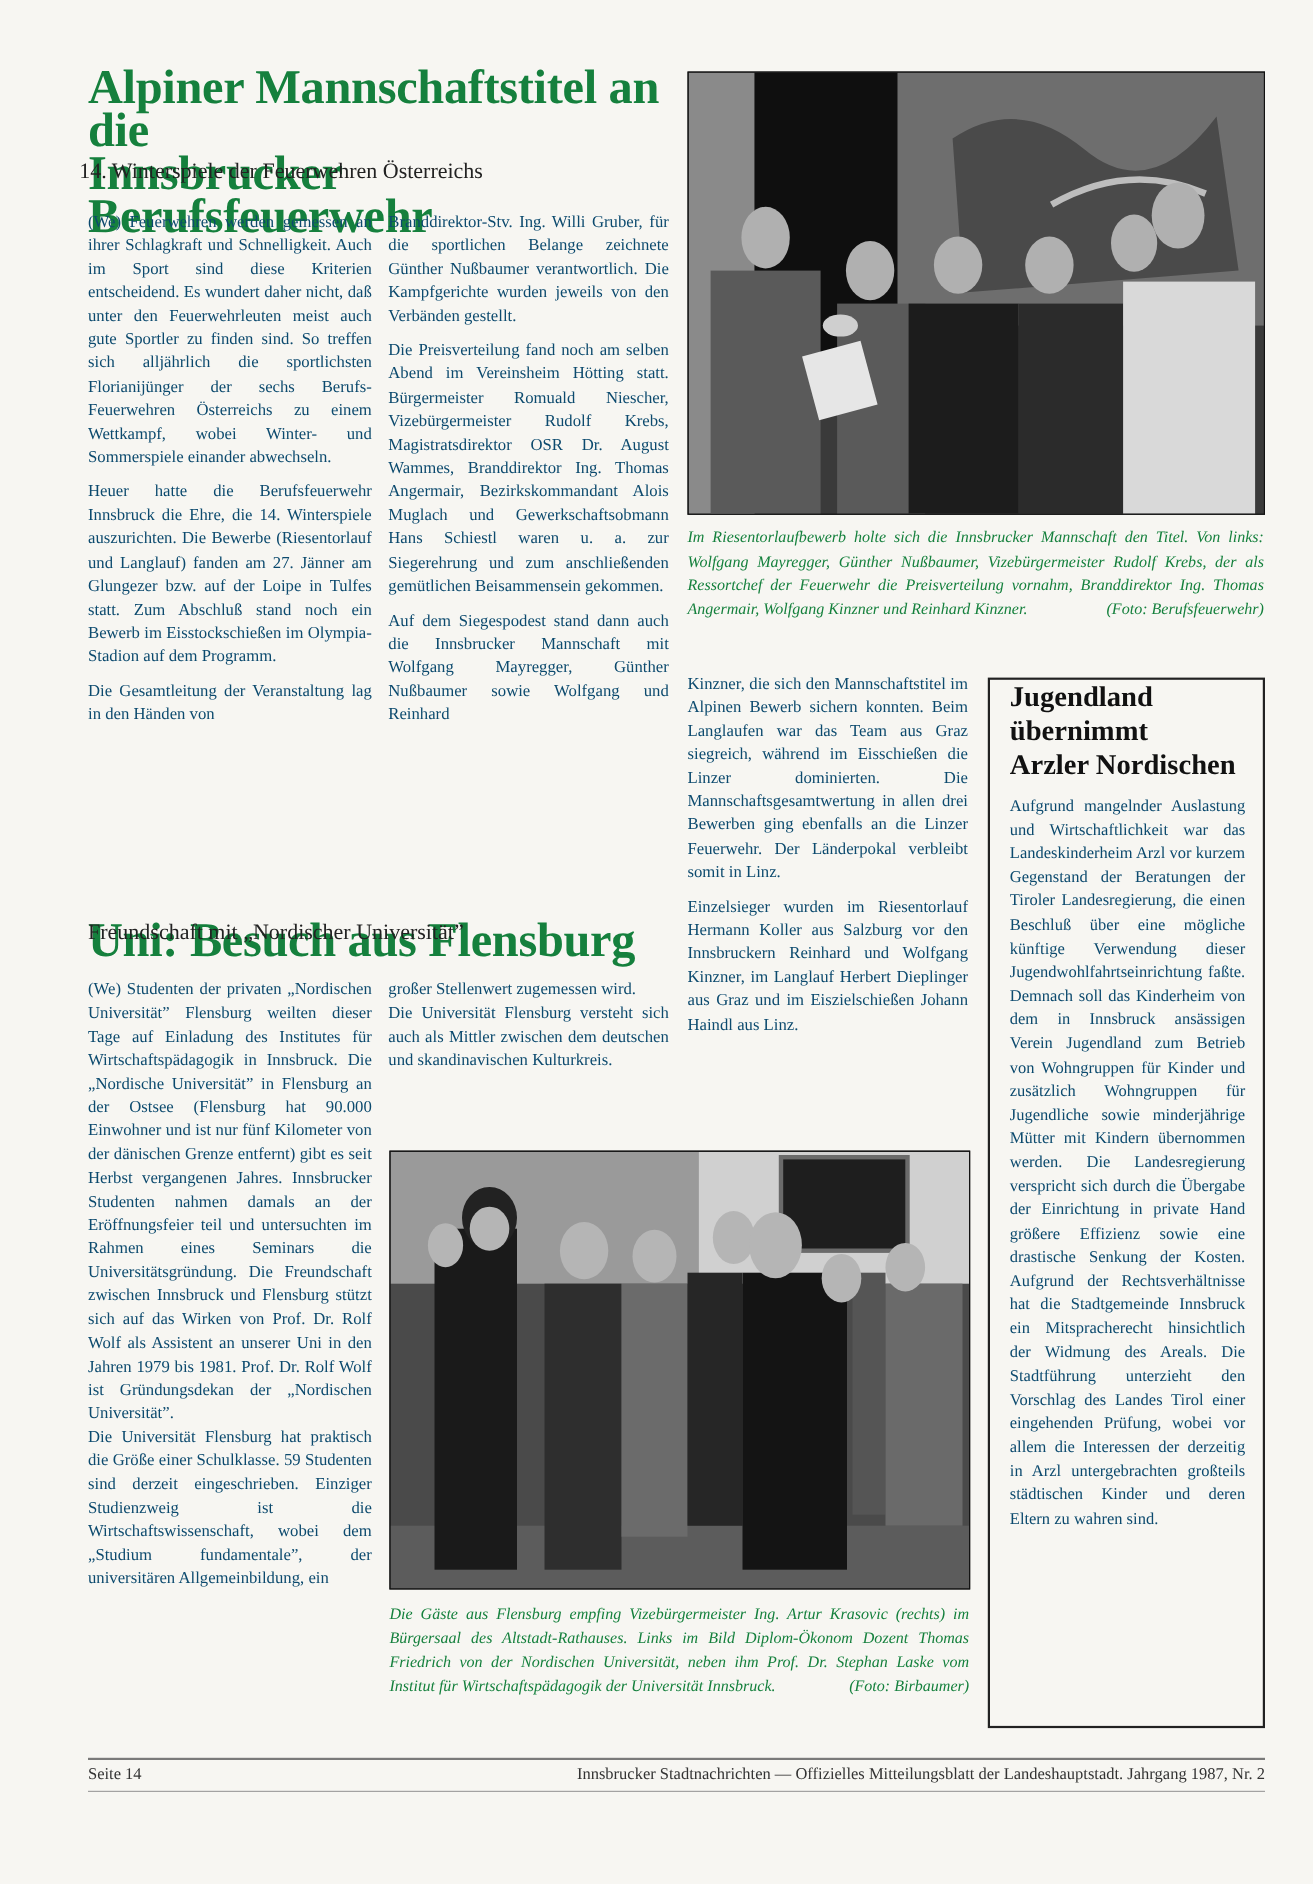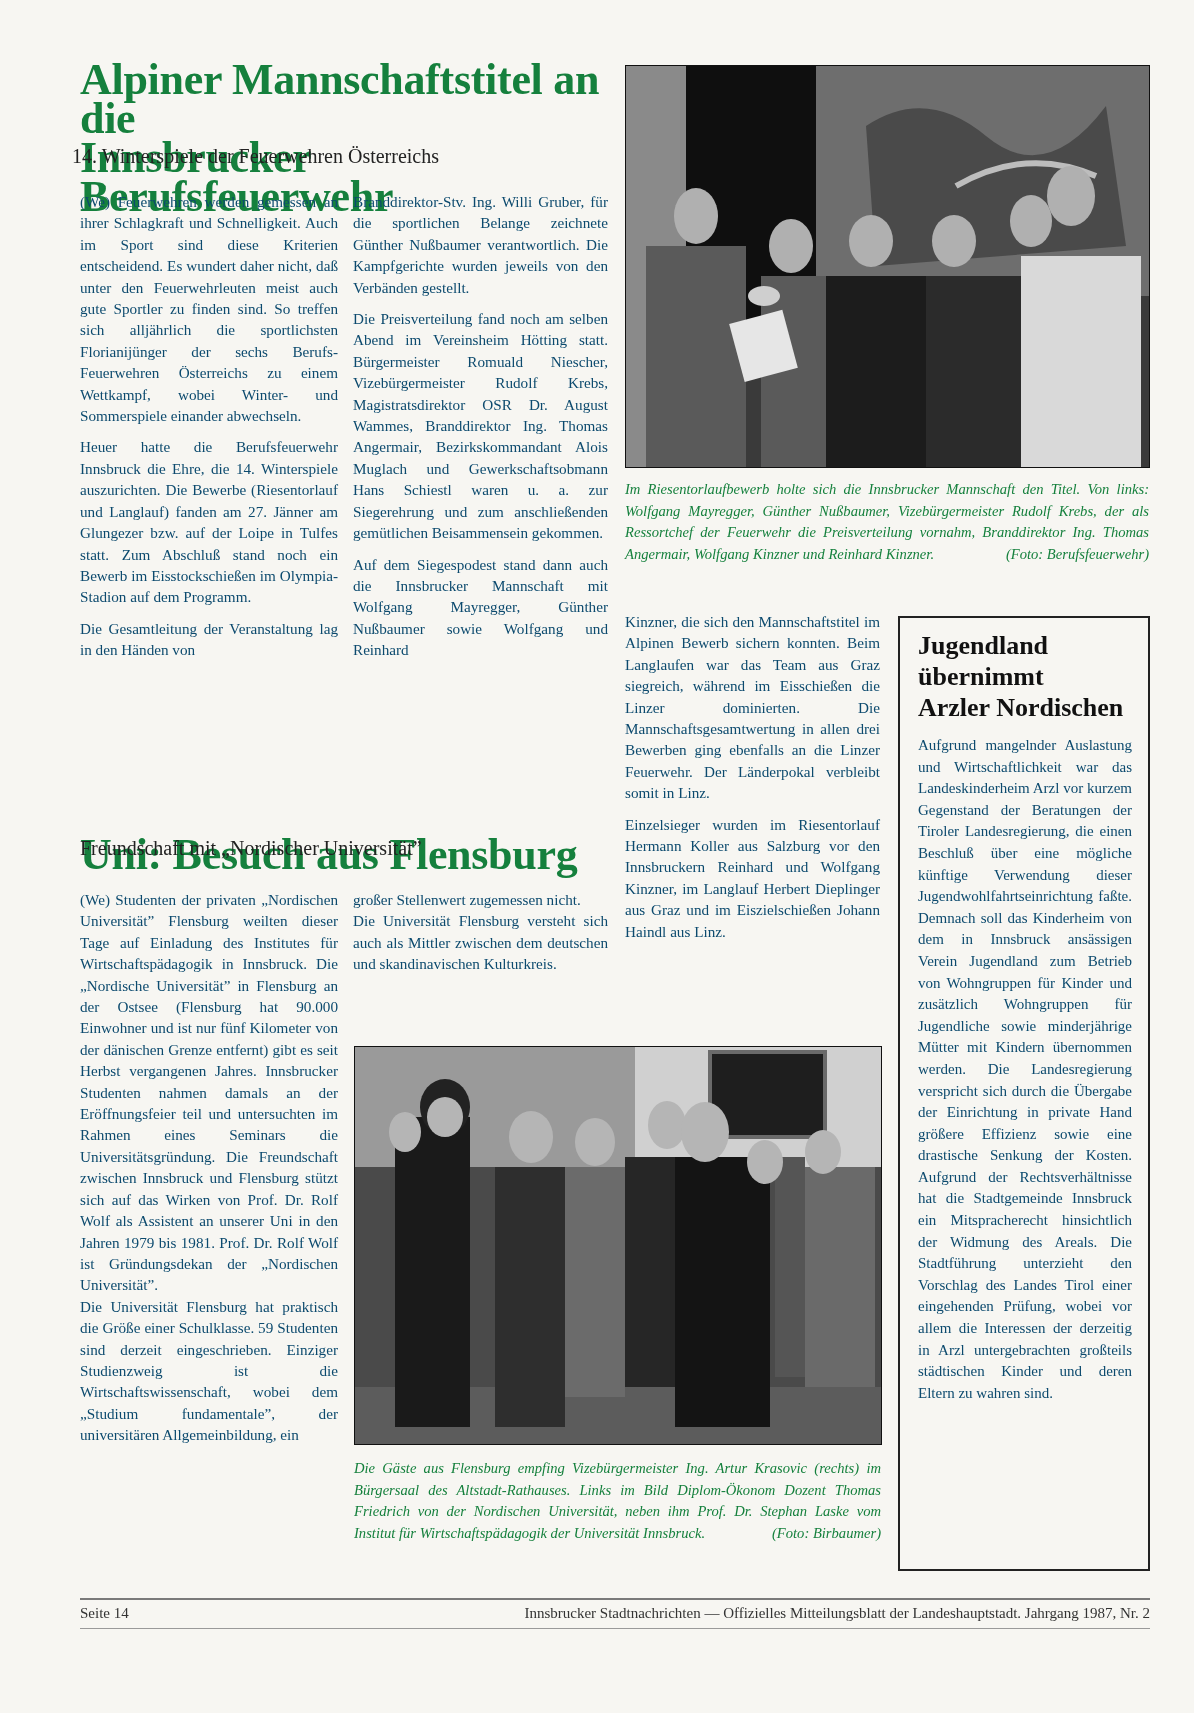--- a/index.html
+++ b/index.html
@@ -85,21 +85,21 @@
 
 <div class="abs" style="left:0;top:0;">
   <div class="abs h1" style="left:80px;top:795px;width:540px;margin-top:40px;">Uni: Besuch aus Flensburg</div>
   <div class="abs sub" style="left:80px;top:836px;width:540px;">Freundschaft mit „Nordischer Universität”</div>
 
   <div class="abs col" style="left:80px;top:889px;width:258px;">
     <p class="tight">(We) Studenten der privaten „Nordischen Universität” Flensburg weilten dieser Tage auf Einladung des Institutes für Wirtschaftspädagogik in Innsbruck. Die „Nordische Universität” in Flensburg an der Ostsee (Flensburg hat 90.000 Einwohner und ist nur fünf Kilometer von der dänischen Grenze entfernt) gibt es seit Herbst vergangenen Jahres. Innsbrucker Studenten nahmen damals an der Eröffnungsfeier teil und untersuchten im Rahmen eines Seminars die Universitätsgründung. Die Freundschaft zwischen Innsbruck und Flensburg stützt sich auf das Wirken von Prof. Dr. Rolf Wolf als Assistent an unserer Uni in den Jahren 1979 bis 1981. Prof. Dr. Rolf Wolf ist Gründungsdekan der „Nordischen Universität”.</p>
     <p class="tight">Die Universität Flensburg hat praktisch die Größe einer Schulklasse. 59 Studenten sind derzeit eingeschrieben. Einziger Studienzweig ist die Wirtschaftswissenschaft, wobei dem „Studium fundamentale”, der universitären Allgemeinbildung, ein</p>
   </div>
   <div class="abs col" style="left:353px;top:889px;width:255px;">
-    <p class="tight">großer Stellenwert zugemessen nicht.</p>
+    <p class="tight">großer Stellenwert zugemessen wird.</p>
     <p class="tight">Die Universität Flensburg versteht sich auch als Mittler zwischen dem deutschen und skandinavischen Kulturkreis.</p>
   </div>
 
   <div class="abs photo" style="left:354px;top:1046px;width:526px;height:397px;">
     <svg width="526" height="397" viewBox="0 0 526 397">
       <rect x="0" y="0" width="526" height="397" fill="#4a4a4a"></rect>
       <rect x="0" y="0" width="280" height="120" fill="#9a9a9a"></rect>
       <rect x="280" y="0" width="246" height="120" fill="#d0d0d0"></rect>
       <rect x="355" y="5" width="115" height="85" fill="#1e1e1e" stroke="#6a6a6a" stroke-width="4"></rect>
       <rect x="0" y="340" width="526" height="57" fill="#5c5c5c"></rect>
@@ -124,21 +124,21 @@
         <ellipse cx="50" cy="85" rx="16" ry="20"></ellipse>
       </g>
     </svg>
   </div>
   <div class="abs cap" style="left:354px;top:1458px;width:527px;">
     <span>Die Gäste aus Flensburg empfing Vizebürgermeister Ing. Artur Krasovic (rechts) im Bürgersaal des Altstadt-Rathauses. Links im Bild Diplom-Ökonom Dozent Thomas Friedrich von der Nordischen Universität, neben ihm Prof. Dr. Stephan Laske vom Institut für Wirtschaftspädagogik der Universität Innsbruck.</span>
     <span class="credit">(Foto: Birbaumer)</span>
   </div>
 </div>
 
-<div class="abs box" style="left:898px;top:616px;width:252px;height:955px;padding:12px 16px 0 18px;">
+<div class="abs box" style="left:898px;top:616px;width:252px;height:955px;padding:0 16px 0 18px;">
   <div class="box-title">
     <div>Jugendland</div>
     <div>übernimmt</div>
     <div>Arzler Nordischen</div>
   </div>
   <div class="col" style="font-size:15px;line-height:21.6px;">Aufgrund mangelnder Auslastung und Wirtschaftlichkeit war das Landeskinderheim Arzl vor kurzem Gegenstand der Beratungen der Tiroler Landesregierung, die einen Beschluß über eine mögliche künftige Verwendung dieser Jugendwohlfahrtseinrichtung faßte. Demnach soll das Kinderheim von dem in Innsbruck ansässigen Verein Jugendland zum Betrieb von Wohngruppen für Kinder und zusätzlich Wohngruppen für Jugendliche sowie minderjährige Mütter mit Kindern übernommen werden. Die Landesregierung verspricht sich durch die Übergabe der Einrichtung in private Hand größere Effizienz sowie eine drastische Senkung der Kosten. Aufgrund der Rechtsverhältnisse hat die Stadtgemeinde Innsbruck ein Mitspracherecht hinsichtlich der Widmung des Areals. Die Stadtführung unterzieht den Vorschlag des Landes Tirol einer eingehenden Prüfung, wobei vor allem die Interessen der derzeitig in Arzl untergebrachten großteils städtischen Kinder und deren Eltern zu wahren sind.</div>
 </div>
 
 <div class="abs rule" style="left:80px;top:1598px;width:1070px;"></div>
 <div class="abs footer" style="left:80px;top:1604px;">Seite 14</div>

